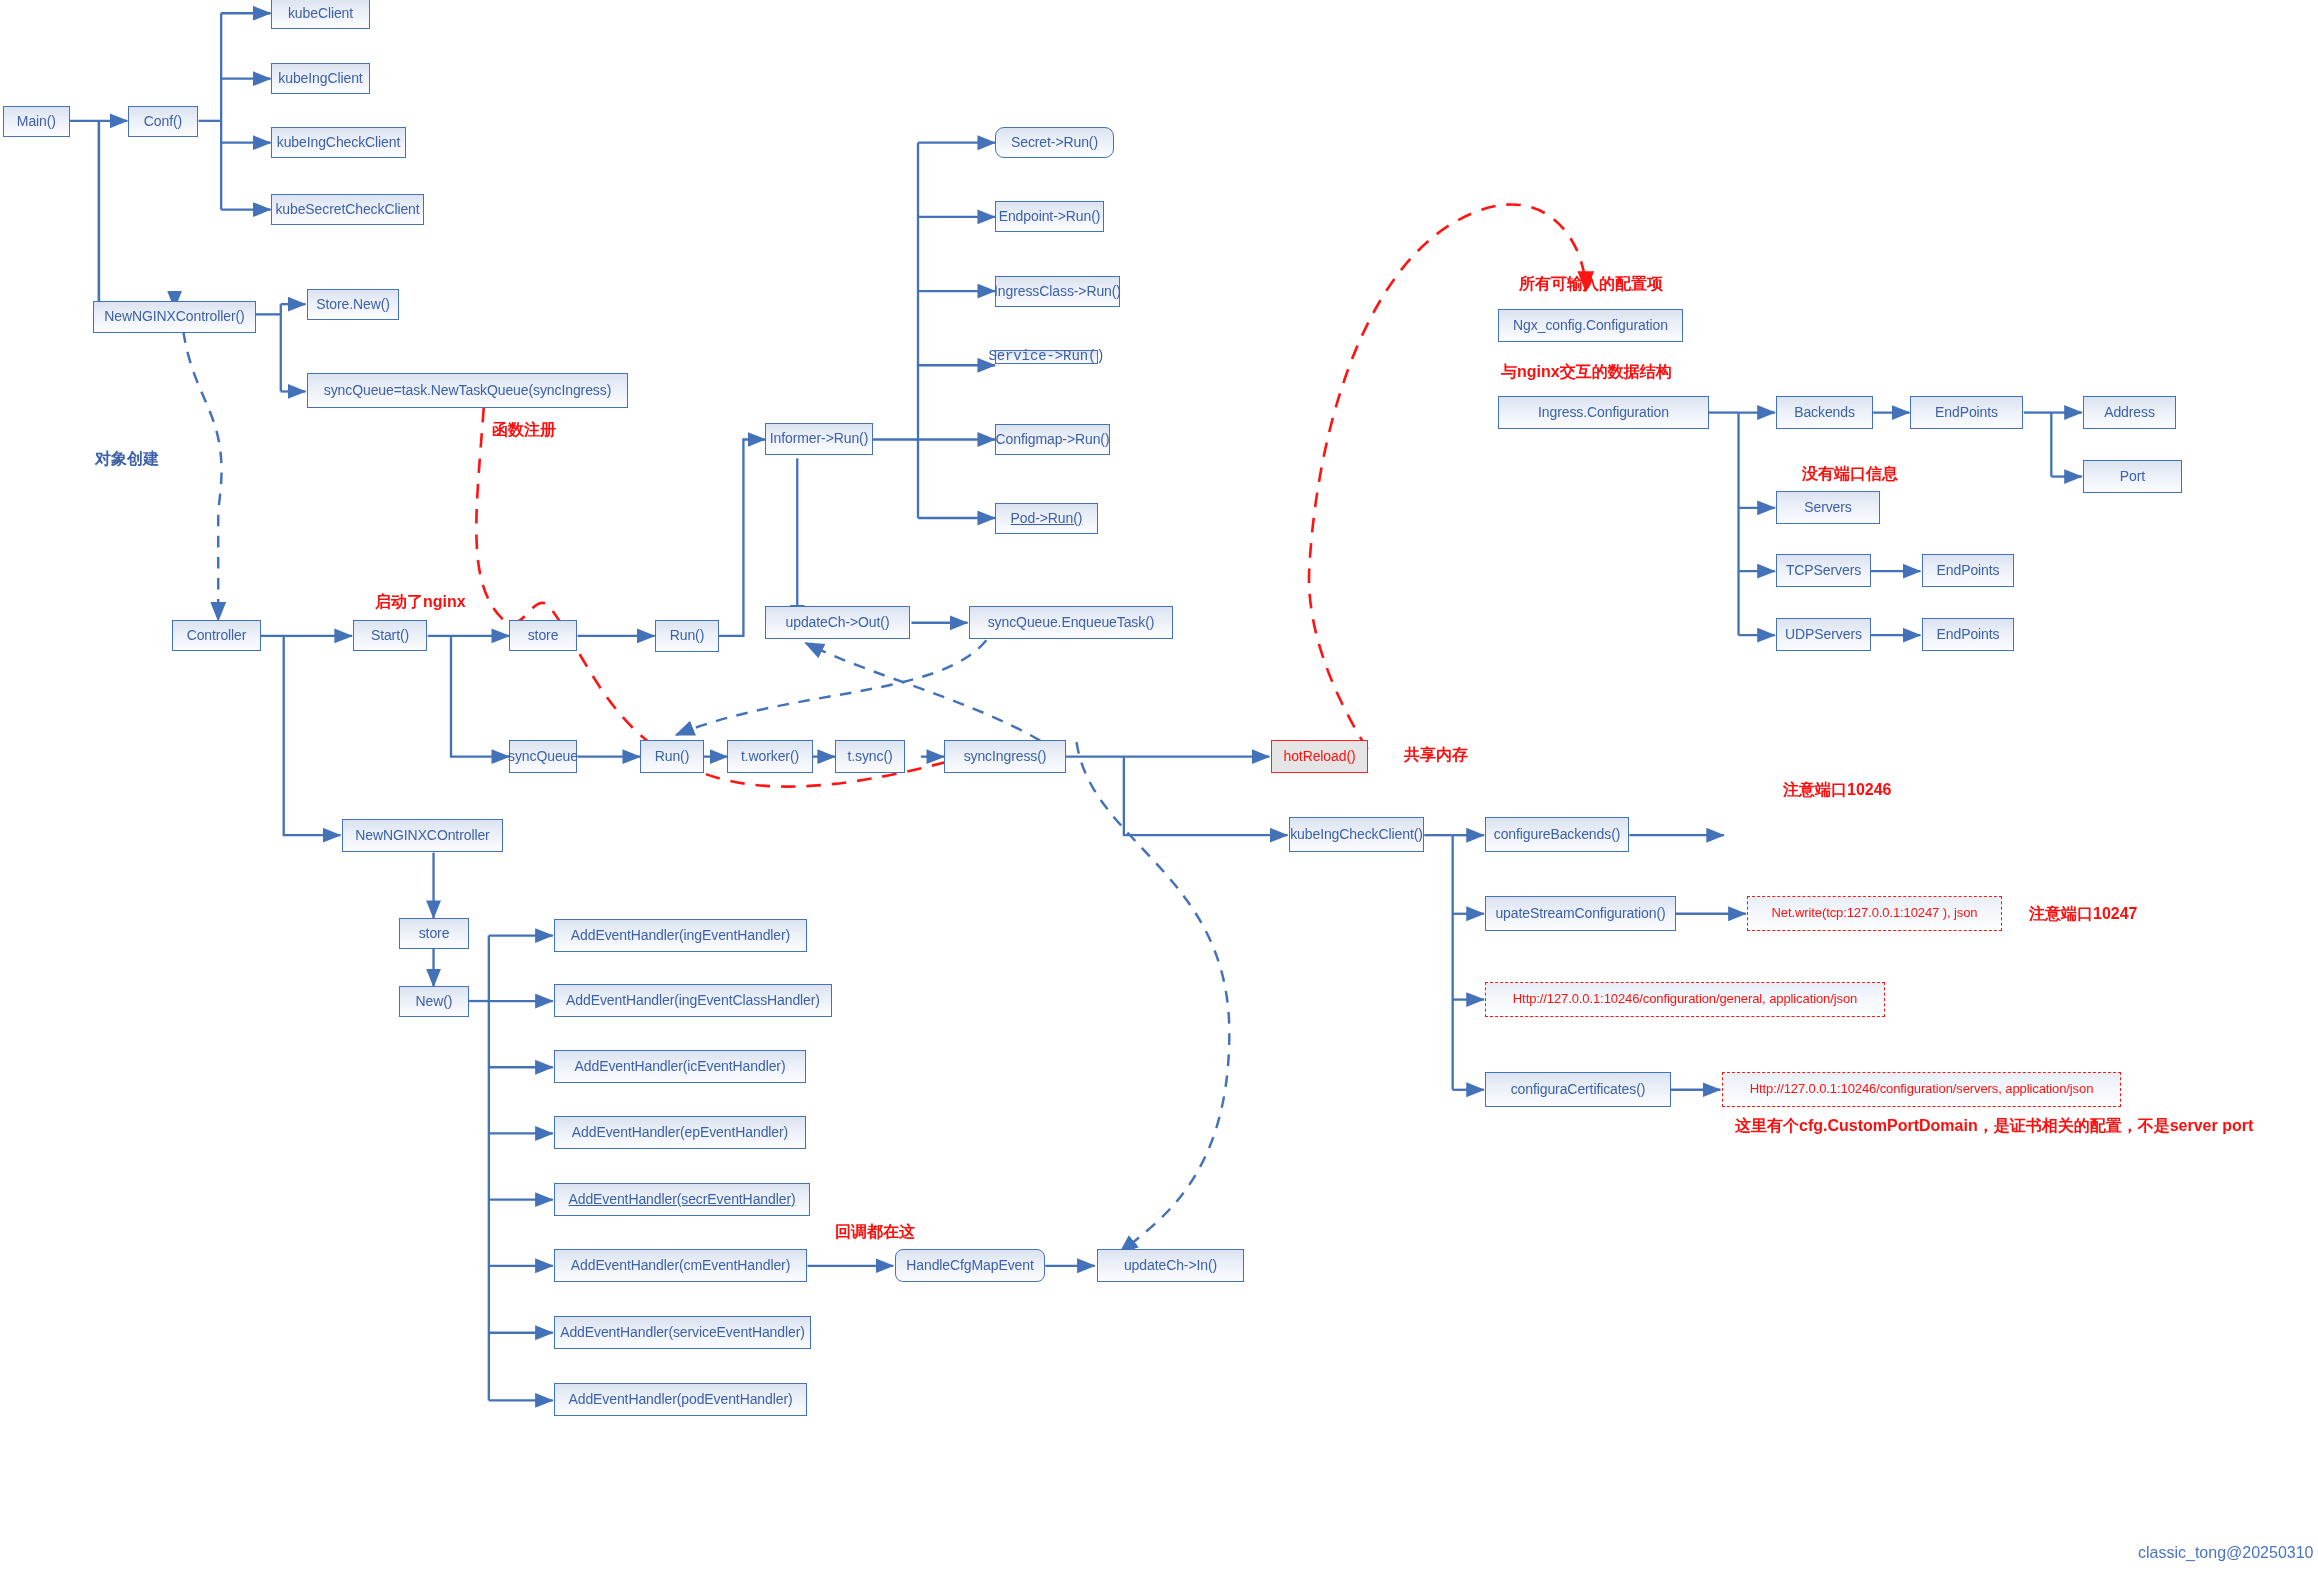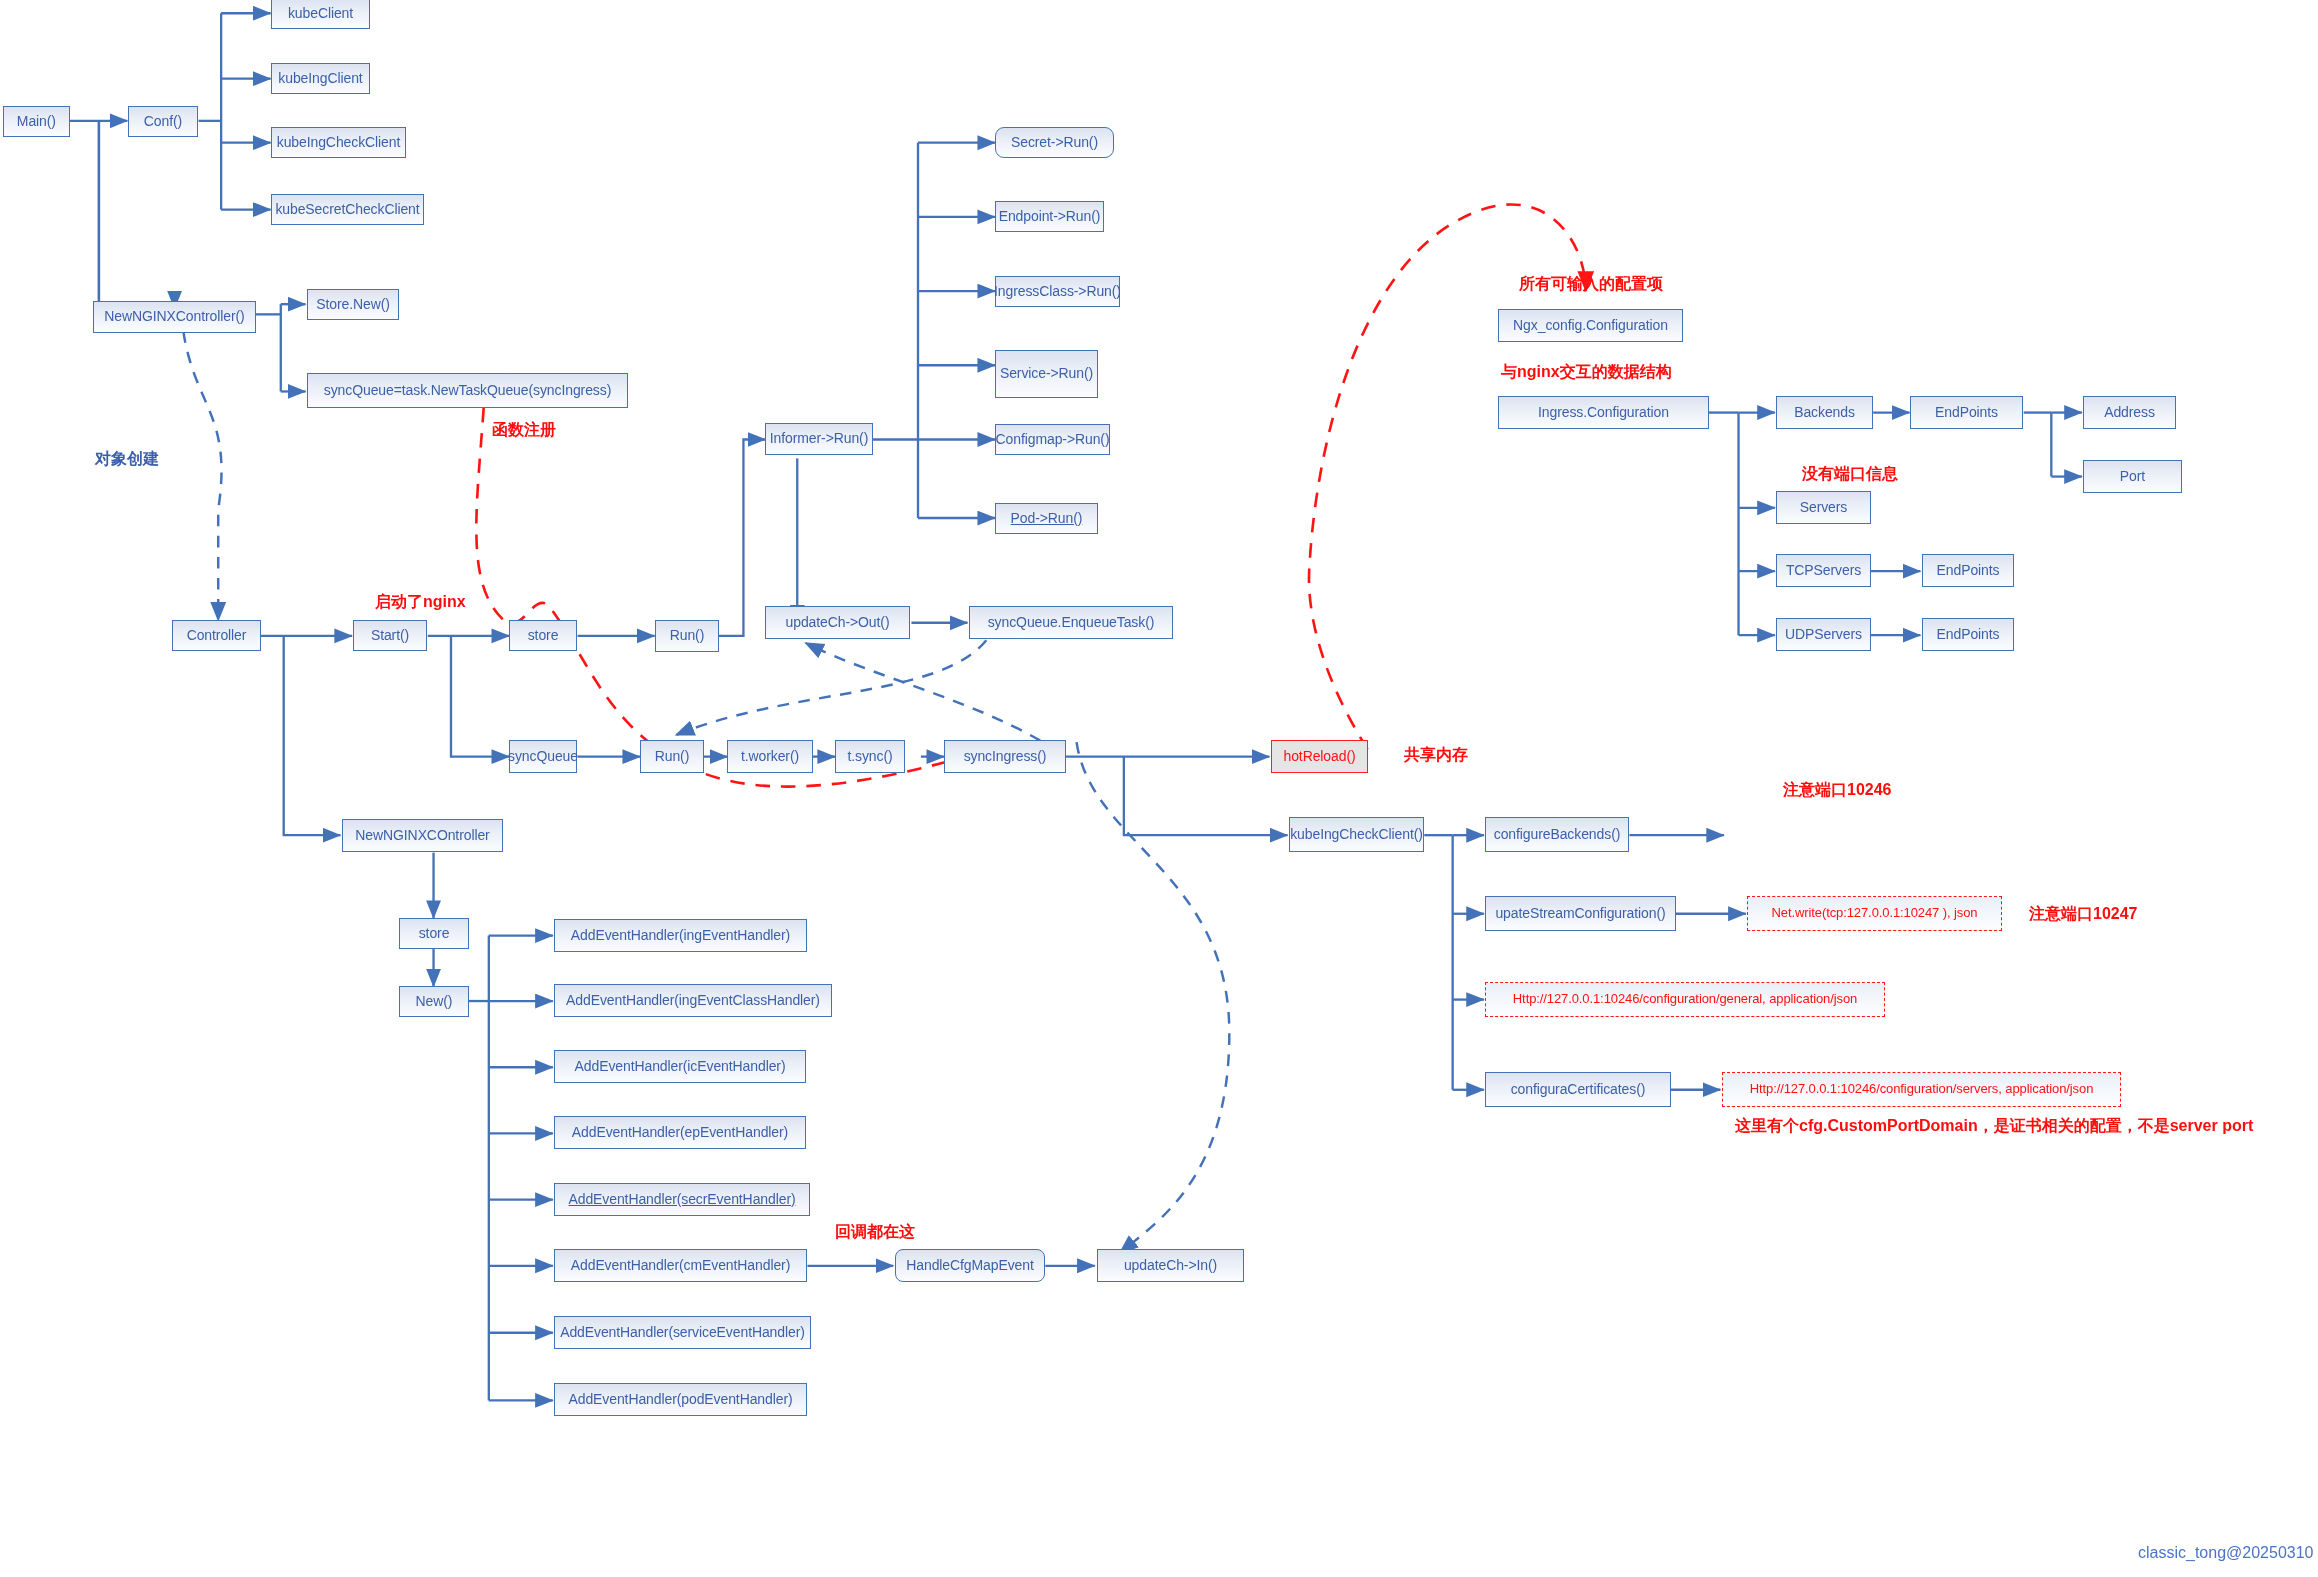--- a/index.html
+++ b/index.html
@@ -212,21 +212,21 @@
   <div class="node" style="left:172px;top:620px;width:89px;height:31px;">Controller</div>
   <div class="node" style="left:353px;top:620px;width:74px;height:31px;">Start()</div>
   <div class="node" style="left:509px;top:620px;width:68px;height:31px;">store</div>
   <div class="node" style="left:655px;top:620px;width:64px;height:32px;">Run()</div>
 
   <div class="node" style="left:765px;top:423px;width:108px;height:32px;">Informer-&gt;Run()</div>
 
   <div class="node" style="left:995px;top:127px;width:119px;height:31px;border-radius:9px;">Secret-&gt;Run()</div>
   <div class="node" style="left:995px;top:201px;width:109px;height:31px;">Endpoint-&gt;Run()</div>
   <div class="node" style="left:995px;top:276px;width:125px;height:31px;">IngressClass-&gt;Run()</div>
-  <div class="node" style="left:995px;top:350px;width:103px;height:48px;">Service-&gt;Run()</div>
+  <div class="node" style="left:995px;top:350px;width:103px;height:14px;font-family:Liberation Mono, monospace;">Service-&gt;Run()</div>
   <div class="node" style="left:995px;top:424px;width:115px;height:31px;">Configmap-&gt;Run()</div>
   <div class="node" style="left:995px;top:503px;width:103px;height:31px;text-decoration:underline;">Pod-&gt;Run()</div>
 
   <div class="node" style="left:765px;top:606px;width:145px;height:33px;">updateCh-&gt;Out()</div>
   <div class="node" style="left:969px;top:606px;width:204px;height:33px;">syncQueue.EnqueueTask()</div>
 
   <div class="node" style="left:509px;top:740px;width:68px;height:33px;">syncQueue</div>
   <div class="node" style="left:640px;top:740px;width:64px;height:33px;">Run()</div>
   <div class="node" style="left:727px;top:740px;width:86px;height:33px;">t.worker()</div>
   <div class="node" style="left:835px;top:740px;width:70px;height:33px;">t.sync()</div>
@@ -244,21 +244,21 @@
   <div class="node reddash" style="left:1722px;top:1072px;width:399px;height:35px;">Http://127.0.0.1:10246/configuration/servers, application/json</div>
 
   <div class="node" style="left:1498px;top:309px;width:185px;height:33px;">Ngx_config.Configuration</div>
   <div class="node" style="left:1498px;top:396px;width:211px;height:33px;">Ingress.Configuration</div>
 
   <div class="node" style="left:1776px;top:396px;width:97px;height:33px;">Backends</div>
   <div class="node" style="left:1910px;top:396px;width:113px;height:33px;">EndPoints</div>
   <div class="node" style="left:2083px;top:396px;width:93px;height:33px;">Address</div>
   <div class="node" style="left:2083px;top:460px;width:99px;height:33px;">Port</div>
 
-  <div class="node" style="left:1776px;top:491px;width:95px;height:33px;">Servers</div>
+  <div class="node" style="left:1776px;top:491px;width:104px;height:33px;">Servers</div>
   <div class="node" style="left:1776px;top:554px;width:95px;height:33px;">TCPServers</div>
   <div class="node" style="left:1922px;top:554px;width:92px;height:33px;">EndPoints</div>
   <div class="node" style="left:1776px;top:618px;width:95px;height:33px;">UDPServers</div>
   <div class="node" style="left:1922px;top:618px;width:92px;height:33px;">EndPoints</div>
 
   <div class="node" style="left:342px;top:819px;width:161px;height:33px;">NewNGINXCOntroller</div>
   <div class="node" style="left:399px;top:918px;width:70px;height:31px;">store</div>
   <div class="node" style="left:399px;top:986px;width:70px;height:31px;">New()</div>
 
   <div class="node" style="left:554px;top:919px;width:253px;height:33px;">AddEventHandler(ingEventHandler)</div>

